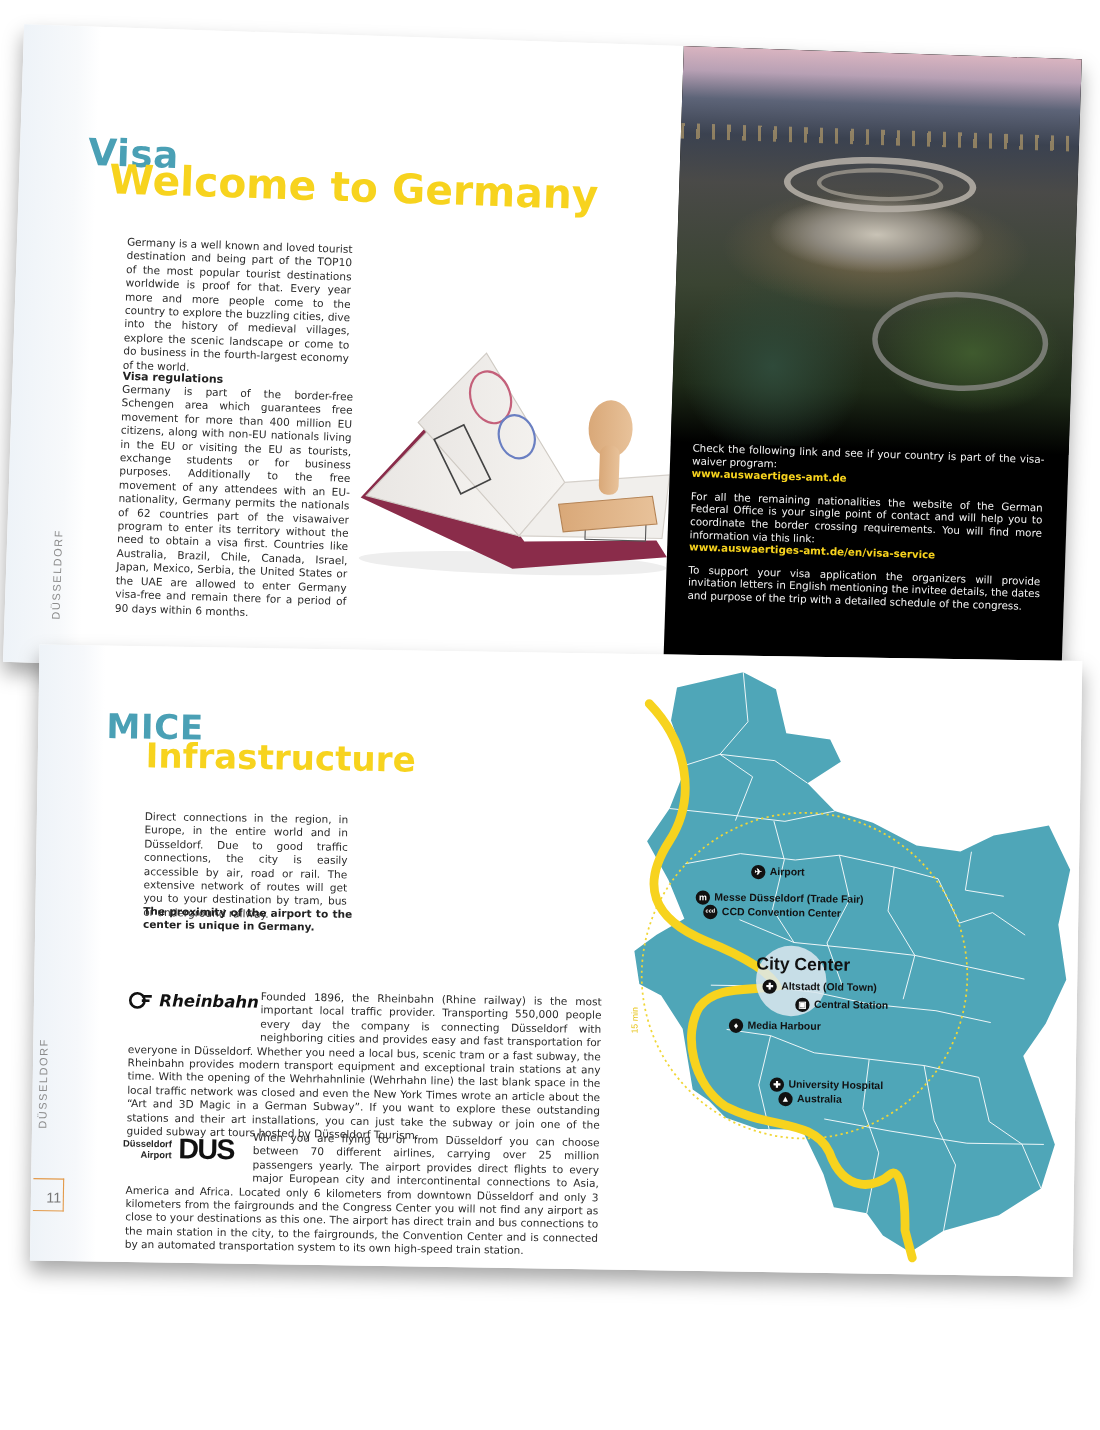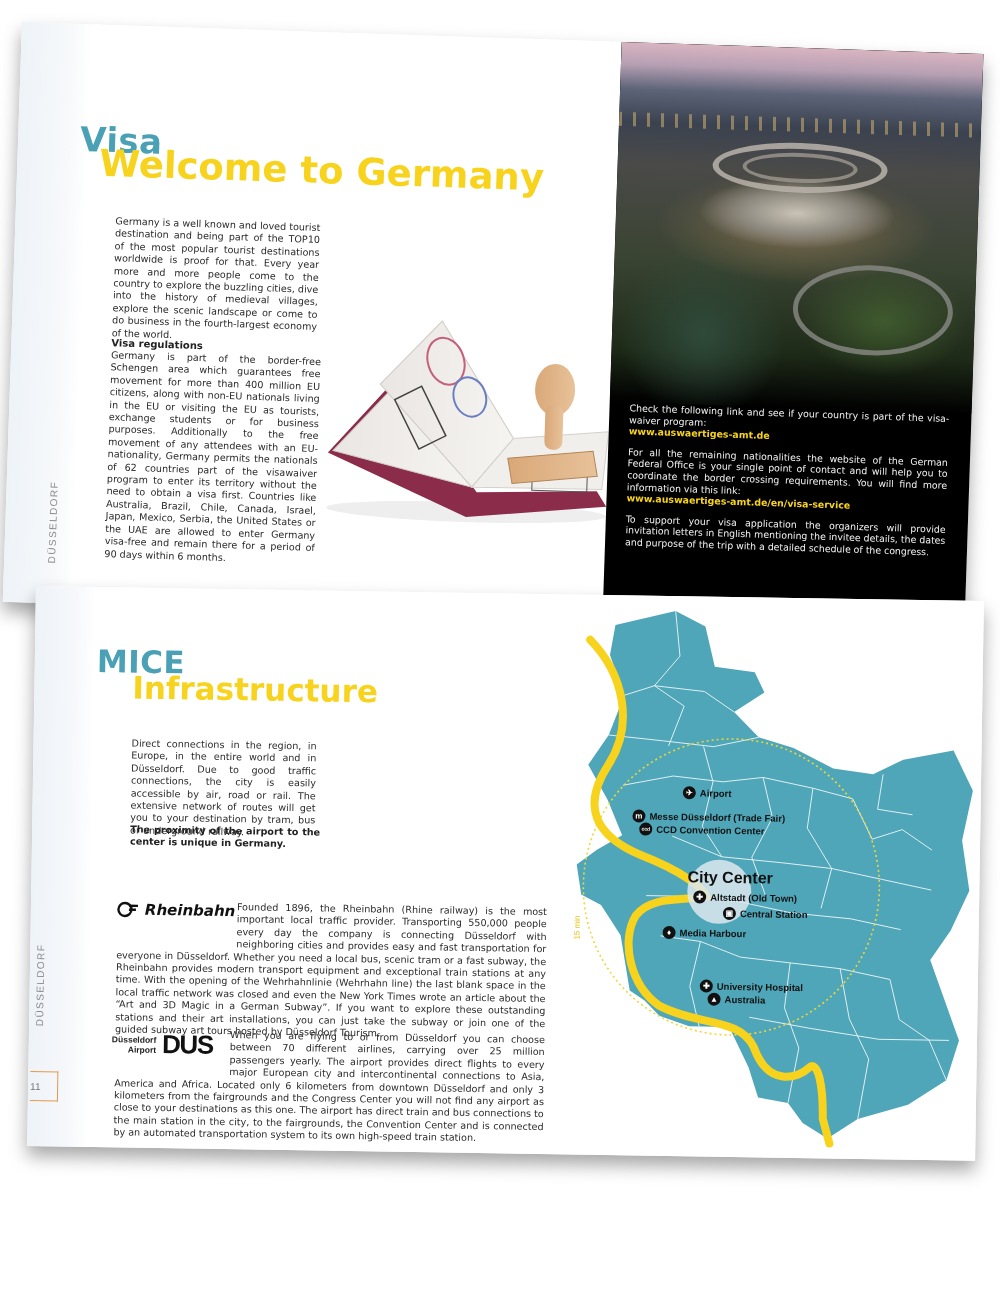--- a/index.html
+++ b/index.html
@@ -115,21 +115,21 @@
     position: absolute; left: 83px; top: 441px; display: flex; align-items: center; gap: 6px;
   }
   .dus-small { font-size: 8.5px; font-weight: bold; line-height: 10px; text-align: right; font-family: "Liberation Sans", sans-serif; }
   .dus-big { font-size: 26px; font-weight: bold; font-family: "Liberation Sans", sans-serif; letter-spacing: -1.5px; color: #111; }
 
   .side-label-2 { left: 5px; top: 440px; }
   .page-num-box {
     position: absolute; left: 2px; top: 485px; width: 28px; height: 30px;
     border: 1.5px solid #e39a4a; border-left: none; border-bottom: 1.5px solid #e39a4a;
   }
-  .page-num { position: absolute; left: 2px; top: 495px; font-size: 10px; color: #777; font-family: "Liberation Sans", sans-serif; }
+  .page-num { position: absolute; left: 14px; top: 495px; font-size: 13px; color: #777; font-family: "Liberation Sans", sans-serif; }
 
   .map-wrap { position: absolute; left: 520px; top: 0; width: 428px; height: 560px; }
   .map-label {
     position: absolute; font-family: "Liberation Sans", sans-serif; font-weight: bold; color: #111;
     font-size: 9.5px; white-space: nowrap; display: flex; align-items: center; gap: 4px;
   }
   .pin {
     width: 13px; height: 13px; border-radius: 50%; background: #111; color: #fff; font-size: 8px;
     display: inline-flex; align-items: center; justify-content: center; line-height: 1;
   }

